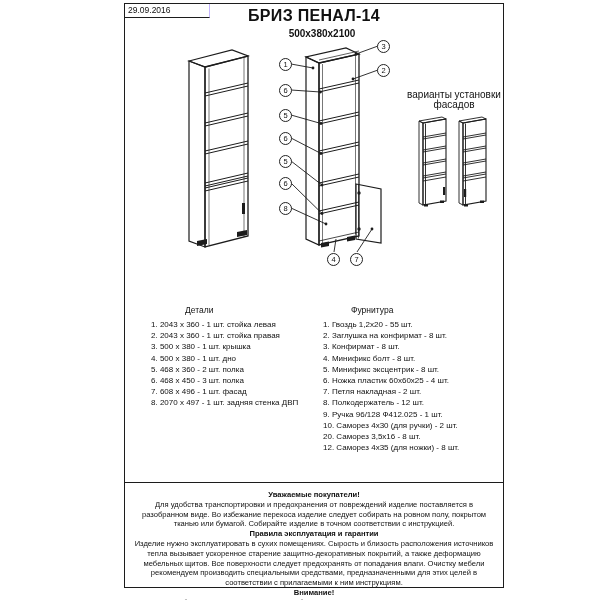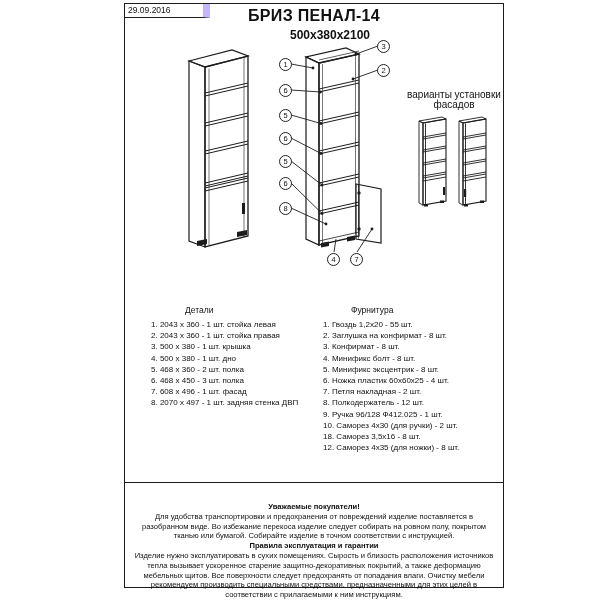--- a/index.html
+++ b/index.html
@@ -1,39 +1,39 @@
 <!DOCTYPE html>
 <html><head>
 <meta charset="utf-8">
 <style>
   html,body{margin:0;padding:0;background:#ffffff;}
   .canvas{position:relative;width:600px;height:600px;background:#ffffff;overflow:hidden;
           font-family:"Liberation Sans", sans-serif;color:#111;}
   .page{position:absolute;left:124px;top:3px;width:380px;height:585px;
         border:1.6px solid #1c1c1c;background:#fff;box-sizing:border-box;}
   .date-cell{position:absolute;left:0;top:0;width:85px;height:14px;
-             border-right:7px solid #c4b5fd;border-bottom:1px solid #1c1c1c;
+             border-right:1px solid #c4b5fd;border-bottom:1px solid #1c1c1c;
              font-size:8.5px;line-height:13px;padding-left:3px;box-sizing:border-box;}
   .title{position:absolute;left:0;top:3px;width:100%;text-align:center;
          font-size:16px;font-weight:bold;letter-spacing:.3px;}
-  .subtitle{position:absolute;left:16px;top:24px;width:100%;text-align:center;
-            font-size:12px;font-weight:bold;}
+  .subtitle{position:absolute;left:8px;top:24px;width:100%;text-align:center;
+            font-size:10px;font-weight:bold;}
   .callout{position:absolute;width:13px;height:13px;border:1px solid #222;border-radius:50%;
            background:#fff;font-size:7.5px;line-height:12px;text-align:center;box-sizing:border-box;}
   .variants-label{position:absolute;left:270px;top:86px;width:118px;text-align:center;
                   font-size:10px;line-height:10px;}
   .col-title{font-size:8.5px;line-height:11px;}
   .list{font-size:8px;line-height:11.2px;white-space:nowrap;}
   .parts-col{position:absolute;left:26px;top:301px;width:175px;}
   .parts-col .col-title{padding-left:34px;}
   .hw-col{position:absolute;left:198px;top:301px;width:180px;}
   .hw-col .col-title{padding-left:28px;}
   .notice{position:absolute;left:0;bottom:4px;width:100%;top:478px;
           border-top:1.4px solid #1c1c1c;box-sizing:border-box;
-          padding:19px 7px 0 7px;text-align:center;font-size:7.6px;line-height:9.8px;}
+          padding:7px 7px 0 7px;text-align:center;font-size:7.6px;line-height:9.8px;}
   .notice .nh{font-weight:bold;}
   svg{position:absolute;overflow:visible;}
 </style>
 </head>
 <body>
 
 <div class="canvas">
   <div class="page">
 
     <div class="date-cell">
@@ -202,21 +202,21 @@
         <div>1. Гвоздь 1,2x20 - 55 шт.</div>
         <div>2. Заглушка на конфирмат - 8 шт.</div>
         <div>3. Конфирмат - 8 шт.</div>
         <div>4. Минификс болт - 8 шт.</div>
         <div>5. Минификс эксцентрик - 8 шт.</div>
         <div>6. Ножка пластик 60x60x25 - 4 шт.</div>
         <div>7. Петля накладная - 2 шт.</div>
         <div>8. Полкодержатель - 12 шт.</div>
         <div>9. Ручка 96/128 Ф412.025 - 1 шт.</div>
         <div>10. Саморез 4x30 (для ручки) - 2 шт.</div>
-        <div>18. Саморез 3,5x16 - 8 шт.</div>
+        <div>20. Саморез 3,5x16 - 8 шт.</div>
         <div>12. Саморез 4x35 (для ножки) - 8 шт.</div>
       </div>
     </div>
 
     <div class="notice">
       <div class="nh">Уважаемые покупатели!</div>
       <div>Для удобства транспортировки и предохранения от повреждений изделие поставляется в разобранном виде. Во избежание перекоса изделие следует собирать на ровном полу, покрытом тканью или бумагой. Собирайте изделие в точном соответствии с инструкцией.</div>
       <div class="nh">Правила эксплуатация и гарантии</div>
       <div>Изделие нужно эксплуатировать в сухих помещениях. Сырость и близость расположения источников тепла вызывает ускоренное старение защитно-декоративных покрытий, а также деформацию мебельных щитов. Все поверхности следует предохранять от попадания влаги. Очистку мебели рекомендуем производить специальными средствами, предназначенными для этих целей в соответствии с прилагаемыми к ним инструкциям.</div>
       <div class="nh">Внимание!</div>

